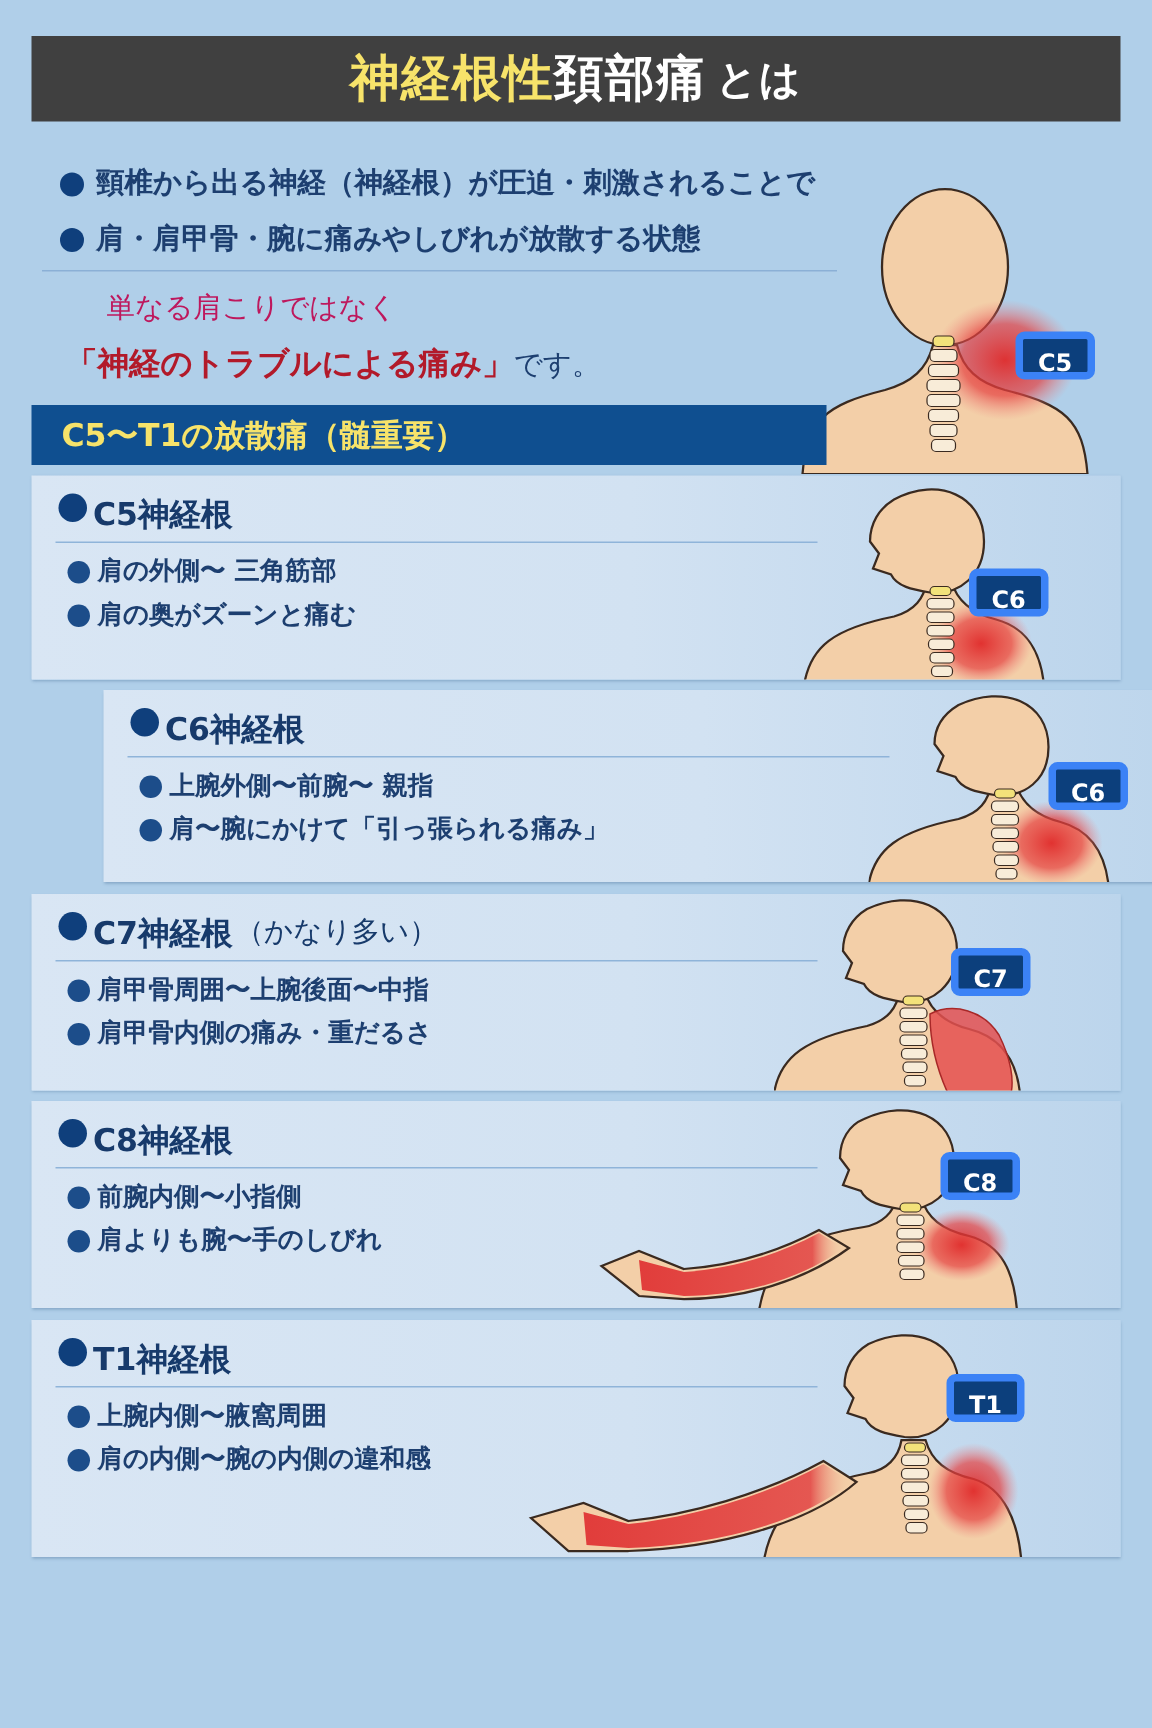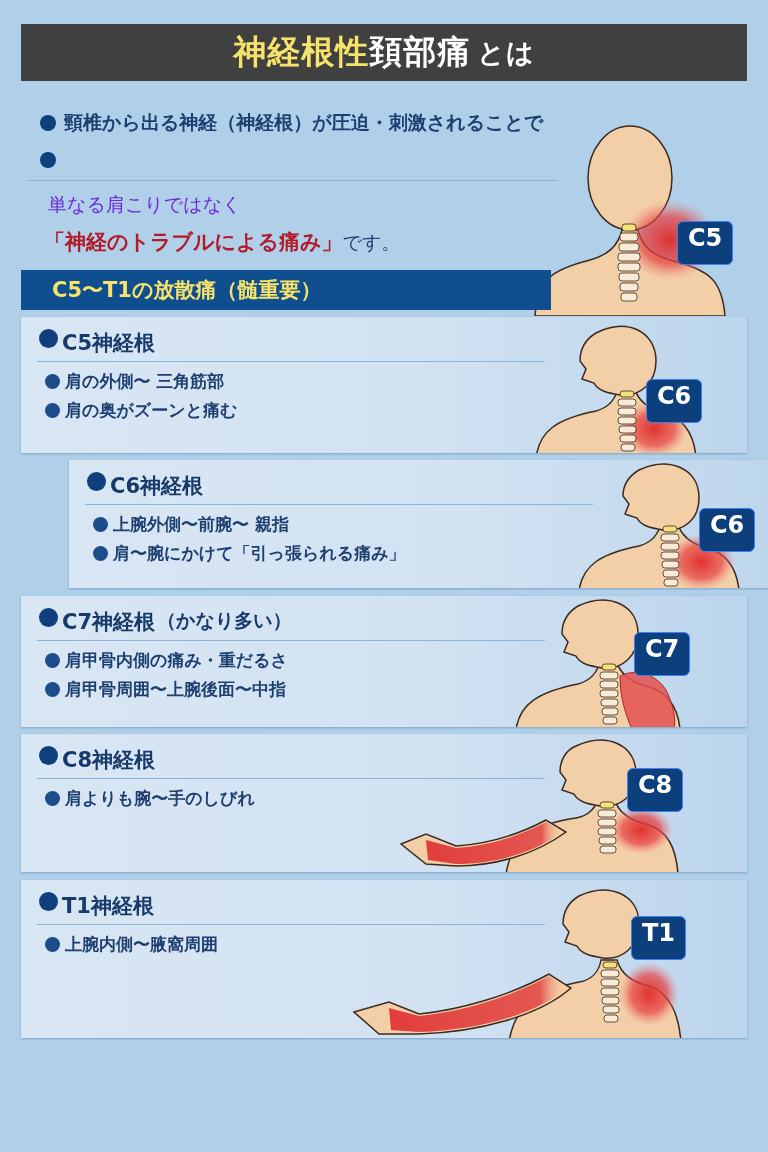--- a/index.html
+++ b/index.html
@@ -28,64 +28,64 @@
   }
   .dot {
     display: inline-block; width: 16px; height: 16px; border-radius: 50%;
     background: #0f3f7c; margin-right: 8px; flex: none;
   }
   .intro-divider {
     position: absolute; left: 28px; top: 180px; width: 530px; height: 1px;
     background: #8bb0d6;
   }
   .intro-sub {
-    position: absolute; left: 48px; top: 192px;
-    font-size: 19px; color: #6d28d9; white-space: nowrap;
+    position: absolute; left: 71px; top: 192px;
+    font-size: 19px; color: #be185d; white-space: nowrap;
   }
   .intro-emph {
     position: absolute; left: 44px; top: 228px;
     font-size: 21px; white-space: nowrap; font-weight: bold;
   }
   .intro-emph .red { color: #b21a2a; }
   .intro-emph .tail { color: #1d3f70; font-size: 19px; font-weight: normal; text-align: right; }
 
   .section-bar {
     position: absolute; left: 21px; top: 270px; width: 530px; height: 40px;
     background: #0f4f90;
     color: #f7e36a; font-weight: bold; font-size: 21px;
-    display: flex; align-items: center; padding-left: 31px; white-space: nowrap;
+    display: flex; align-items: center; padding-left: 20px; white-space: nowrap;
   }
 
   .card {
     position: absolute; left: 21px; width: 726px;
     background: linear-gradient(90deg, #d9e6f4 0%, #d2e2f2 55%, #bcd5ec 100%);
     box-shadow: 0 1px 2px rgba(40,80,130,0.35);
     overflow: hidden;
   }
   .card-head {
     position: absolute; left: 18px; top: 12px;
     font-size: 21px; font-weight: bold; color: #173a6b;
     display: flex; align-items: flex-start; white-space: nowrap;
   }
   .card-head .dot { width: 19px; height: 19px; margin-right: 4px; }
-  .card-head .paren { font-weight: bold; font-size: 19px; margin-left: 2px; }
+  .card-head .paren { font-weight: normal; font-size: 19px; margin-left: 2px; }
   .card-rule {
     position: absolute; left: 16px; top: 44px; width: 508px; height: 1px;
     background: #8fb4d9;
   }
   .card-items { position: absolute; left: 24px; top: 50px; }
   .card-items .bullet-line { font-size: 17px; height: 29px; line-height: 29px; }
   .card-items .dot { width: 15px; height: 15px; margin-right: 5px; background: #1c4d8a; }
 
   .figure { position: absolute; }
   .label {
     position: absolute; background: #0c3f7c; color: #fff;
-    font-weight: bold; font-size: 24px; border-radius: 6px;
-    padding: 0 10px; height: 44px; line-height: 32px;
-    border: 1px solid #3b82f6;
+    font-weight: bold; font-size: 16px; border-radius: 6px;
+    padding: 0 10px; height: 32px; line-height: 32px;
+    border: 5px solid #3b82f6;
   }
 </style>
 </head>
 <body>
 
 <svg width="0" height="0" style="position:absolute">
   <defs>
     <radialGradient id="painGrad" cx="50%" cy="50%" r="50%">
       <stop offset="0%" stop-color="#e02a2a" stop-opacity="0.95"></stop>
       <stop offset="60%" stop-color="#e54040" stop-opacity="0.7"></stop>
@@ -105,20 +105,21 @@
   <span class="sm">とは</span>
 </div>
 
 <div class="intro">
   <div class="bullet-line">
     <span class="dot"></span>
     <span>頸椎から出る神経（神経根）が圧迫・刺激されることで</span>
   </div>
   <div class="bullet-line">
     <span class="dot"></span>
+    <span>肩・肩甲骨・腕に痛みやしびれが放散する状態</span>
   </div>
 </div>
 <div class="intro-divider"></div>
 <div class="intro-sub">単なる肩こりではなく</div>
 <div class="intro-emph">
   <span class="red">「神経のトラブルによる痛み」</span><span class="tail">です。</span>
 </div>
 
 <svg class="figure" style="left:530px;top:120px" width="200" height="196" viewBox="0 0 200 196">
   <path d="M5,196 C8,160 20,150 60,140 C78,135 88,126 92,110 L108,110 C112,126 122,135 140,140 C180,150 192,160 195,196 Z" fill="#f3cfa8" stroke="#3a2a20" stroke-width="1.5"></path>
@@ -208,25 +209,25 @@
 <div class="card" style="top:596px;height:131px;">
   <div class="card-head">
     <span class="dot"></span>
     <span>C7神経根</span>
     <span class="paren">（かなり多い）</span>
   </div>
   <div class="card-rule"></div>
   <div class="card-items">
     <div class="bullet-line">
         <span class="dot"></span>
+        <span>肩甲骨周囲〜上腕後面〜中指</span>
+      </div>
+    <div class="bullet-line">
+        <span class="dot"></span>
         <span>肩甲骨内側の痛み・重だるさ</span>
-      </div>
-    <div class="bullet-line">
-        <span class="dot"></span>
-        <span>肩甲骨周囲〜上腕後面〜中指</span>
       </div>
   </div>
   <svg class="figure" style="left:495px;top:2px" width="180" height="131" viewBox="0 0 180 131">
     <path d="M0,131 C4,106 22,94 62,86 C76,82 82,74 84,62 L100,62 C104,76 114,84 130,88 C154,94 162,112 164,131 Z" fill="#f3cfa8" stroke="#3a2a20" stroke-width="1.5"></path>
     <path d="M62,8 C92,-6 122,6 122,36 C122,58 106,72 86,70 C74,68 64,66 60,58 L48,54 L52,44 L46,36 C46,24 52,14 62,8 Z" fill="#f3cfa8" stroke="#3a2a20" stroke-width="1.5"></path>
     <path d="M104,78 C120,70 140,76 150,92 C158,108 160,122 158,131 L116,131 C110,118 104,100 104,78 Z" fill="#e45050" fill-opacity="0.85" stroke="#a82828" stroke-width="1"></path>
     <g fill="#f8ecd8" stroke="#3a2a20" stroke-width="0.8">
       <rect x="86" y="66" width="14" height="6" rx="3" fill="#f3e27a"></rect>
       <rect x="84" y="74" width="18" height="7" rx="3"></rect>
       <rect x="84" y="83" width="18" height="7" rx="3"></rect>
@@ -241,20 +242,24 @@
 
 <div class="card" style="top:734px;height:138px;">
   <div class="card-head">
     <span class="dot"></span>
     <span>C8神経根</span>
   </div>
   <div class="card-rule"></div>
   <div class="card-items">
     <div class="bullet-line">
         <span class="dot"></span>
+        <span>前腕内側〜小指側</span>
+      </div>
+    <div class="bullet-line">
+        <span class="dot"></span>
         <span>肩よりも腕〜手のしびれ</span>
       </div>
   </div>
   <svg class="figure" style="left:375px;top:2px" width="300" height="138" viewBox="0 0 300 138">
     <path d="M110,138 C116,100 140,88 180,82 C192,80 200,72 202,62 L218,62 C222,76 232,84 250,88 C272,94 280,112 282,138 Z" fill="#f3cfa8" stroke="#3a2a20" stroke-width="1.5"></path>
     <path d="M5,108 L30,98 L60,110 C90,108 120,100 150,84 L170,96 C140,118 100,130 60,130 L30,128 Z" fill="#f3cfa8" stroke="#3a2a20" stroke-width="1.5"></path>
     <path d="M30,104 L60,112 C90,110 120,102 150,86 L166,96 C140,116 100,128 60,128 L32,124 Z" fill="url(#armGrad)"></path>
     <path d="M180,10 C210,-4 240,8 240,38 C240,60 224,72 204,70 C192,68 182,66 178,58 L166,54 L170,44 L164,36 C164,24 170,14 180,10 Z" fill="#f3cfa8" stroke="#3a2a20" stroke-width="1.5"></path>
     <ellipse cx="245" cy="94" rx="32" ry="24" fill="url(#painGrad)"></ellipse>
     <g fill="#f8ecd8" stroke="#3a2a20" stroke-width="0.8">
@@ -272,20 +277,24 @@
 <div class="card" style="top:880px;height:158px;">
   <div class="card-head">
     <span class="dot"></span>
     <span>T1神経根</span>
   </div>
   <div class="card-rule"></div>
   <div class="card-items">
     <div class="bullet-line">
         <span class="dot"></span>
         <span>上腕内側〜腋窩周囲</span>
+      </div>
+    <div class="bullet-line">
+        <span class="dot"></span>
+        <span>肩の内側〜腕の内側の違和感</span>
       </div>
   </div>
   <svg class="figure" style="left:328px;top:4px" width="340" height="158" viewBox="0 0 340 158">
     <path d="M160,158 C166,120 190,106 230,98 C242,96 250,88 252,76 L268,76 C272,90 282,98 300,102 C320,108 330,130 332,158 Z" fill="#f3cfa8" stroke="#3a2a20" stroke-width="1.5"></path>
     <path d="M5,128 L40,118 L70,130 C110,126 160,112 200,90 L222,104 C190,132 130,148 70,150 L30,150 Z" fill="#f3cfa8" stroke="#3a2a20" stroke-width="1.5"></path>
     <path d="M40,124 L70,132 C110,128 160,114 200,92 L218,104 C188,130 130,146 70,148 L42,146 Z" fill="url(#armGrad)"></path>
     <path d="M230,12 C260,-2 290,10 290,40 C290,62 274,76 254,74 C242,72 232,70 228,62 L216,58 L220,48 L214,40 C214,28 220,18 230,12 Z" fill="#f3cfa8" stroke="#3a2a20" stroke-width="1.5"></path>
     <ellipse cx="300" cy="110" rx="30" ry="32" fill="url(#painGrad)"></ellipse>
     <g fill="#f8ecd8" stroke="#3a2a20" stroke-width="0.8">
       <rect x="254" y="78" width="14" height="6" rx="3" fill="#f3e27a"></rect>

